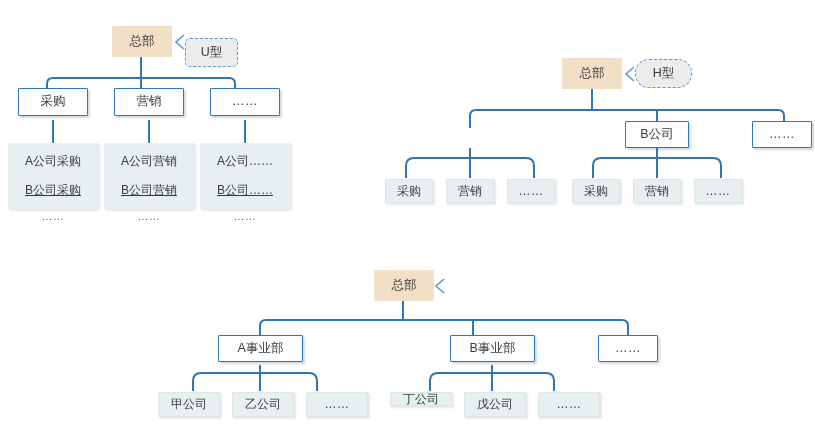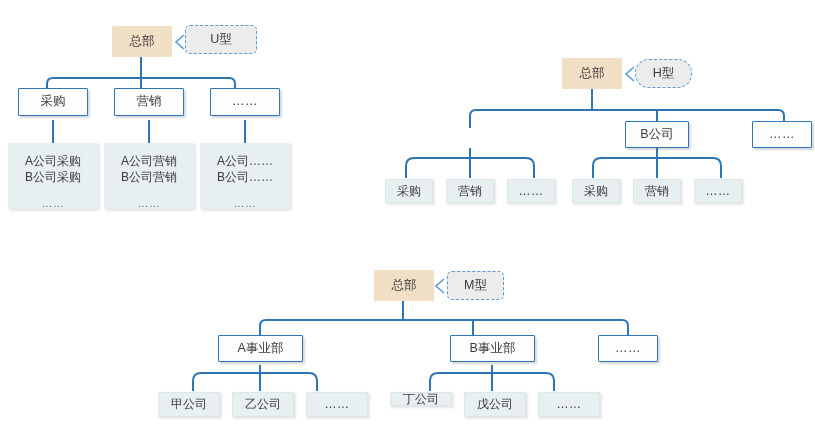--- a/index.html
+++ b/index.html
@@ -54,21 +54,21 @@
     box-shadow:1.5px 1.5px 2px rgba(140,150,155,0.22);
   }
   
   .node.leaf.big{
     flex-direction:column;
     justify-content:flex-start;
     padding-top:11px;
     font-size:12px;
     border:none;
   }
-  .node.leaf.big .l2{margin-top:1px;}
+  .node.leaf.big .l2{margin-top:14px;text-decoration:underline;}
   .node.leaf.big .dots{
     margin-top:12px;
     font-size:11px;
     letter-spacing:.5px;
     color:#6a6a6a;
   }
   .dotstr{font-size:11px;letter-spacing:.5px;color:#6a6a6a;}
 
   
   .badge{
@@ -112,21 +112,21 @@
     <line x1="53" y1="0" x2="53" y2="23"></line>
     <line x1="149" y1="0" x2="149" y2="23"></line>
     <line x1="245" y1="0" x2="245" y2="23"></line>
   </svg>
 
   <div class="node root" style="left:112px;top:26px;width:60px;height:31px;">总部</div>
 
   <svg class="badge-tail" style="left:170px;top:33px;width:18px;height:18px;">
     <path d="M 14 2 L 6 9 L 14 16" fill="none" stroke="#5b9bd5" stroke-width="1.6"></path>
   </svg>
-  <div class="badge" style="left:185px;top:25px;width:72px;height:29px;text-align:center;">U型</div>
+  <div class="badge" style="left:185px;top:38px;width:53px;height:29px;text-align:center;">U型</div>
 
   <div class="node unit" style="left:18px;top:88px;width:70px;height:28px;">采购</div>
   <div class="node unit" style="left:114px;top:88px;width:70px;height:28px;">营销</div>
   <div class="node unit dotstr" style="left:210px;top:88px;width:70px;height:28px;">……</div>
 
   <div class="node leaf big" style="left:8px;top:143px;width:90px;height:66px;">
     <span>A公司采购</span>
     <span class="l2">B公司采购</span>
     <span class="dots">……</span>
   </div>
@@ -193,21 +193,20 @@
     <path d="M 92 0 L 92 8"></path>
     <path d="M 30 26 L 30 16 Q 30 8 38 8 L 146 8 Q 154 8 154 16 L 154 26"></path>
     <path d="M 92 8 L 92 26"></path>
   </svg>
 
   <div class="node root" style="left:374px;top:270px;width:60px;height:31px;">总部</div>
 
   <svg class="badge-tail" style="left:430px;top:277px;width:18px;height:18px;">
     <path d="M 14 2 L 6 9 L 14 16" fill="none" stroke="#5b9bd5" stroke-width="1.6"></path>
   </svg>
-  <div class="badge" style="left:447px;top:271px;width:57px;height:29px;">M型</div>
 
   <div class="node unit" style="left:218px;top:335px;width:85px;height:27px;">A事业部</div>
   <div class="node unit" style="left:450px;top:335px;width:85px;height:27px;">B事业部</div>
   <div class="node unit dotstr" style="left:598px;top:335px;width:60px;height:27px;">……</div>
 
   <div class="node leaf" style="left:158px;top:392px;width:62px;height:25px;">甲公司</div>
   <div class="node leaf" style="left:232px;top:392px;width:62px;height:25px;">乙公司</div>
   <div class="node leaf dotstr" style="left:306px;top:392px;width:62px;height:25px;">……</div>
 
   <div class="node leaf" style="left:390px;top:392px;width:62px;height:14px;">丁公司</div>

